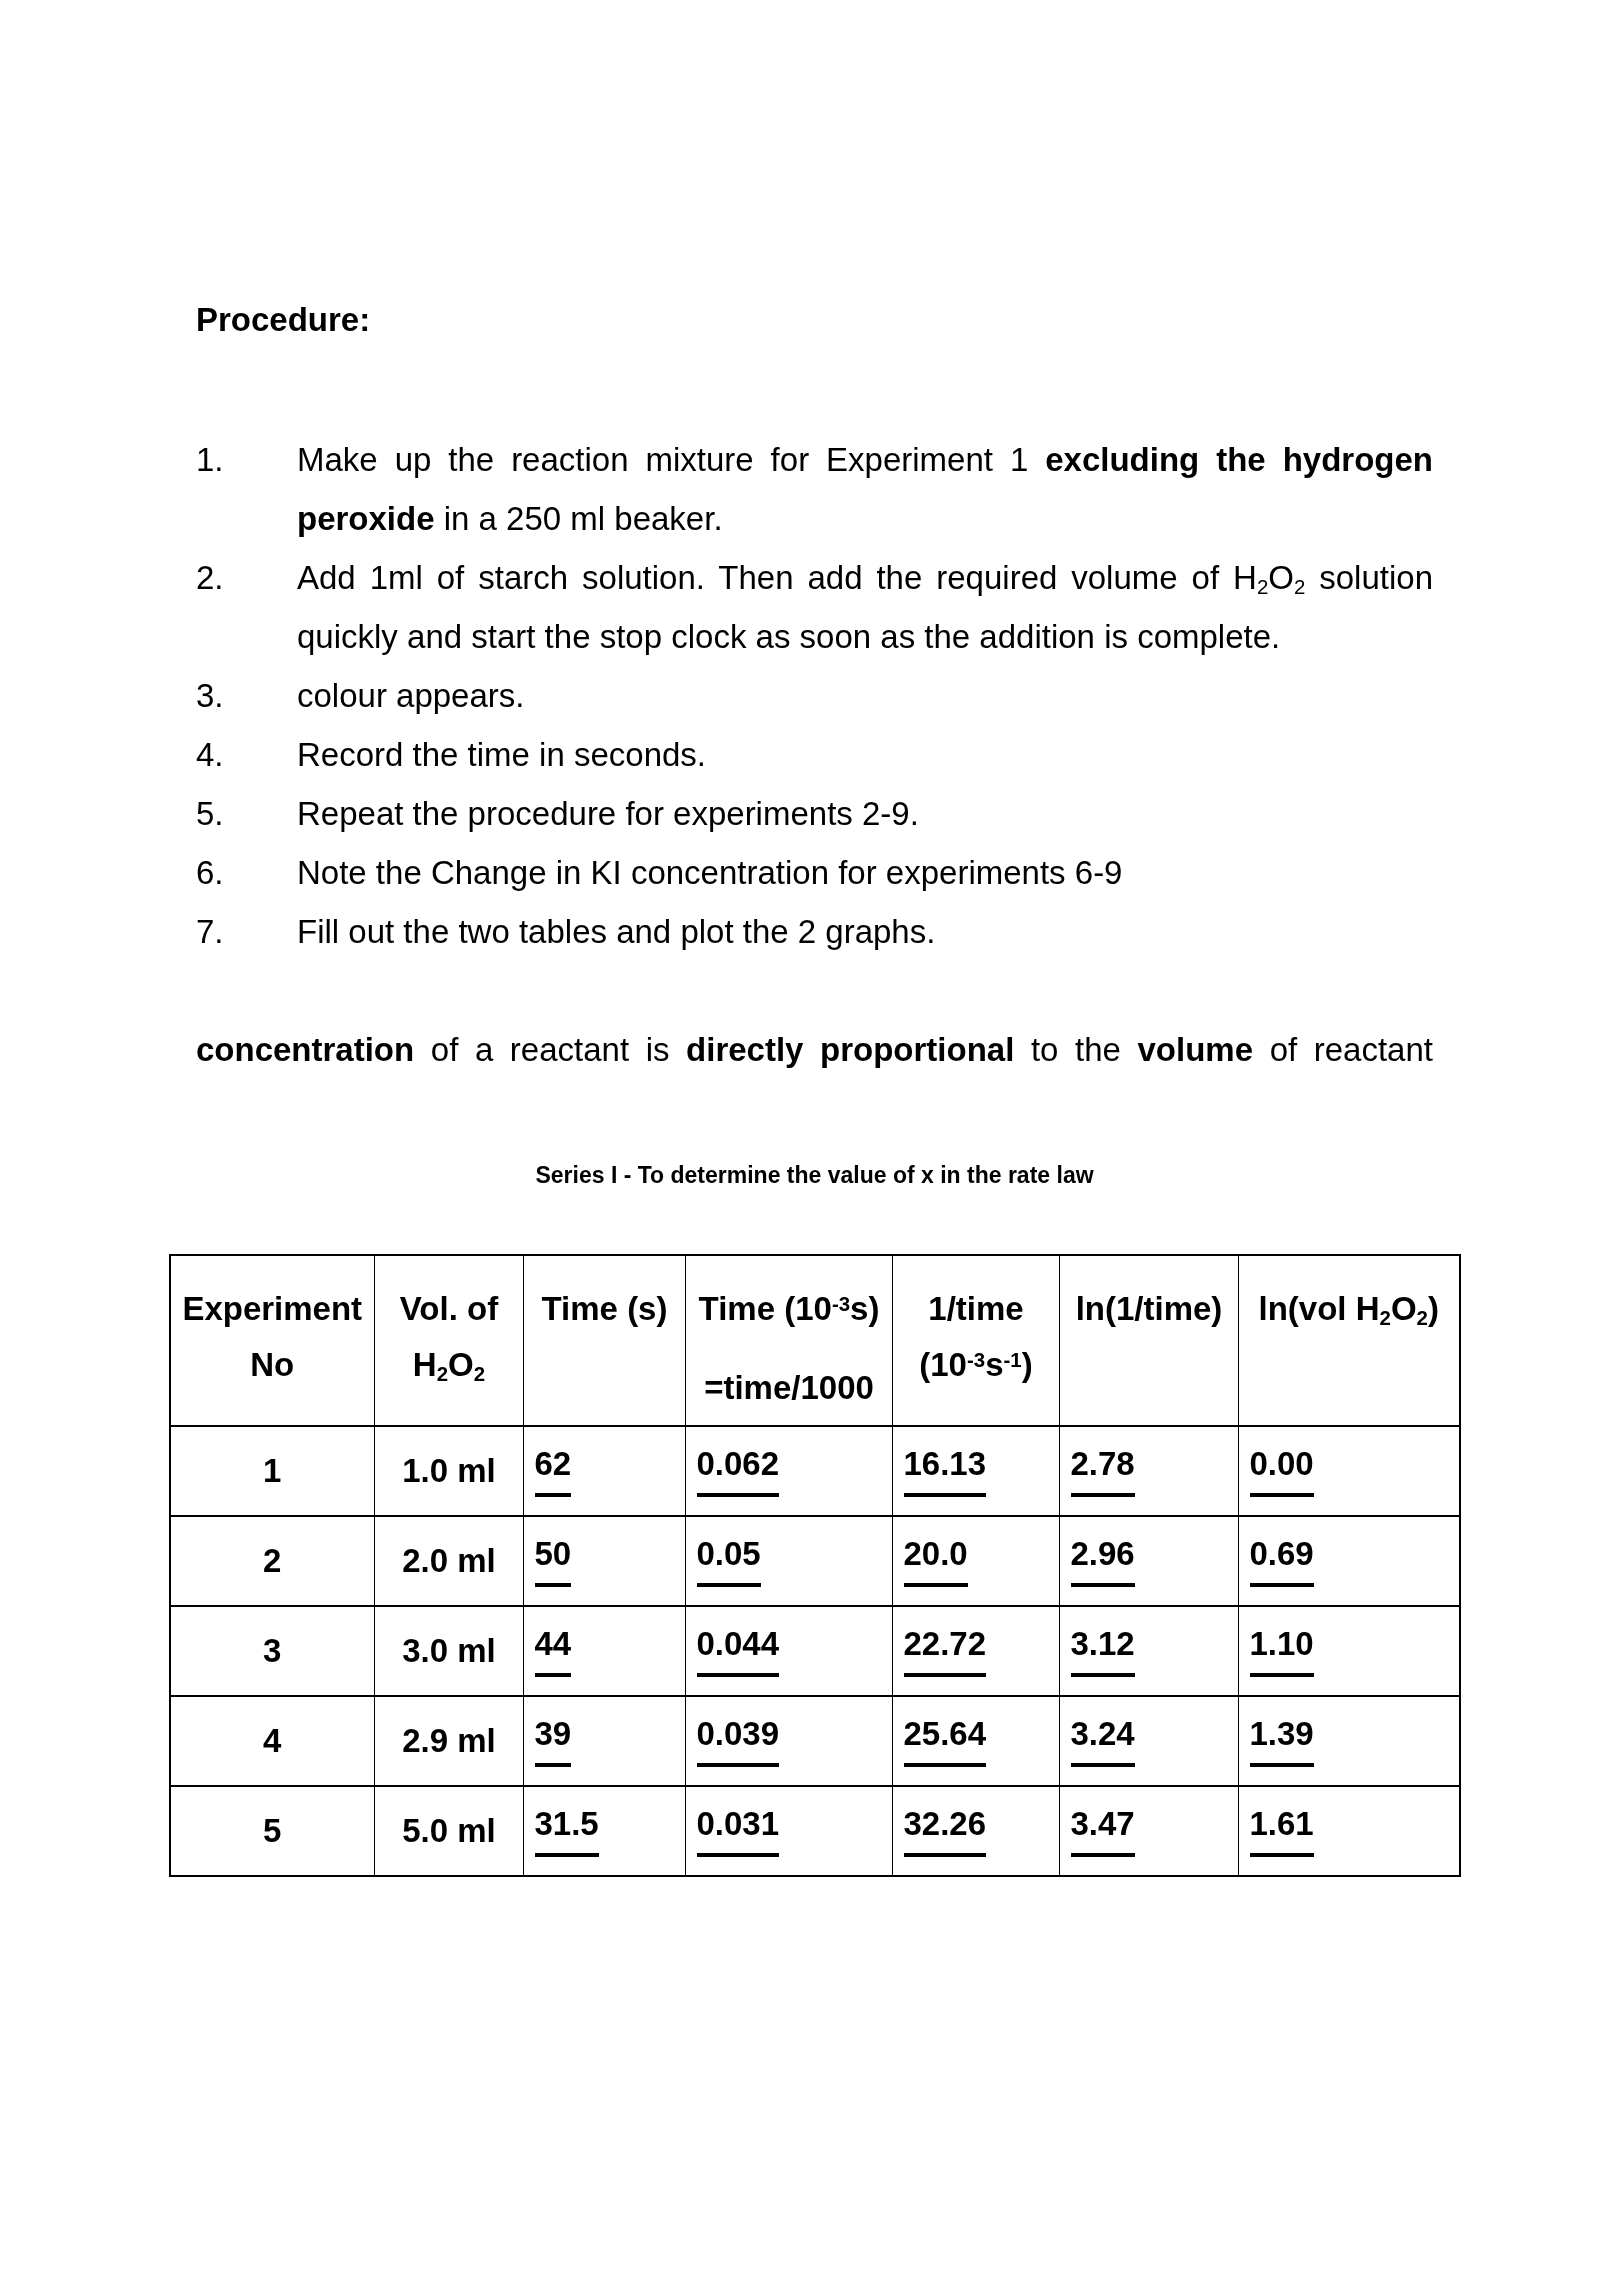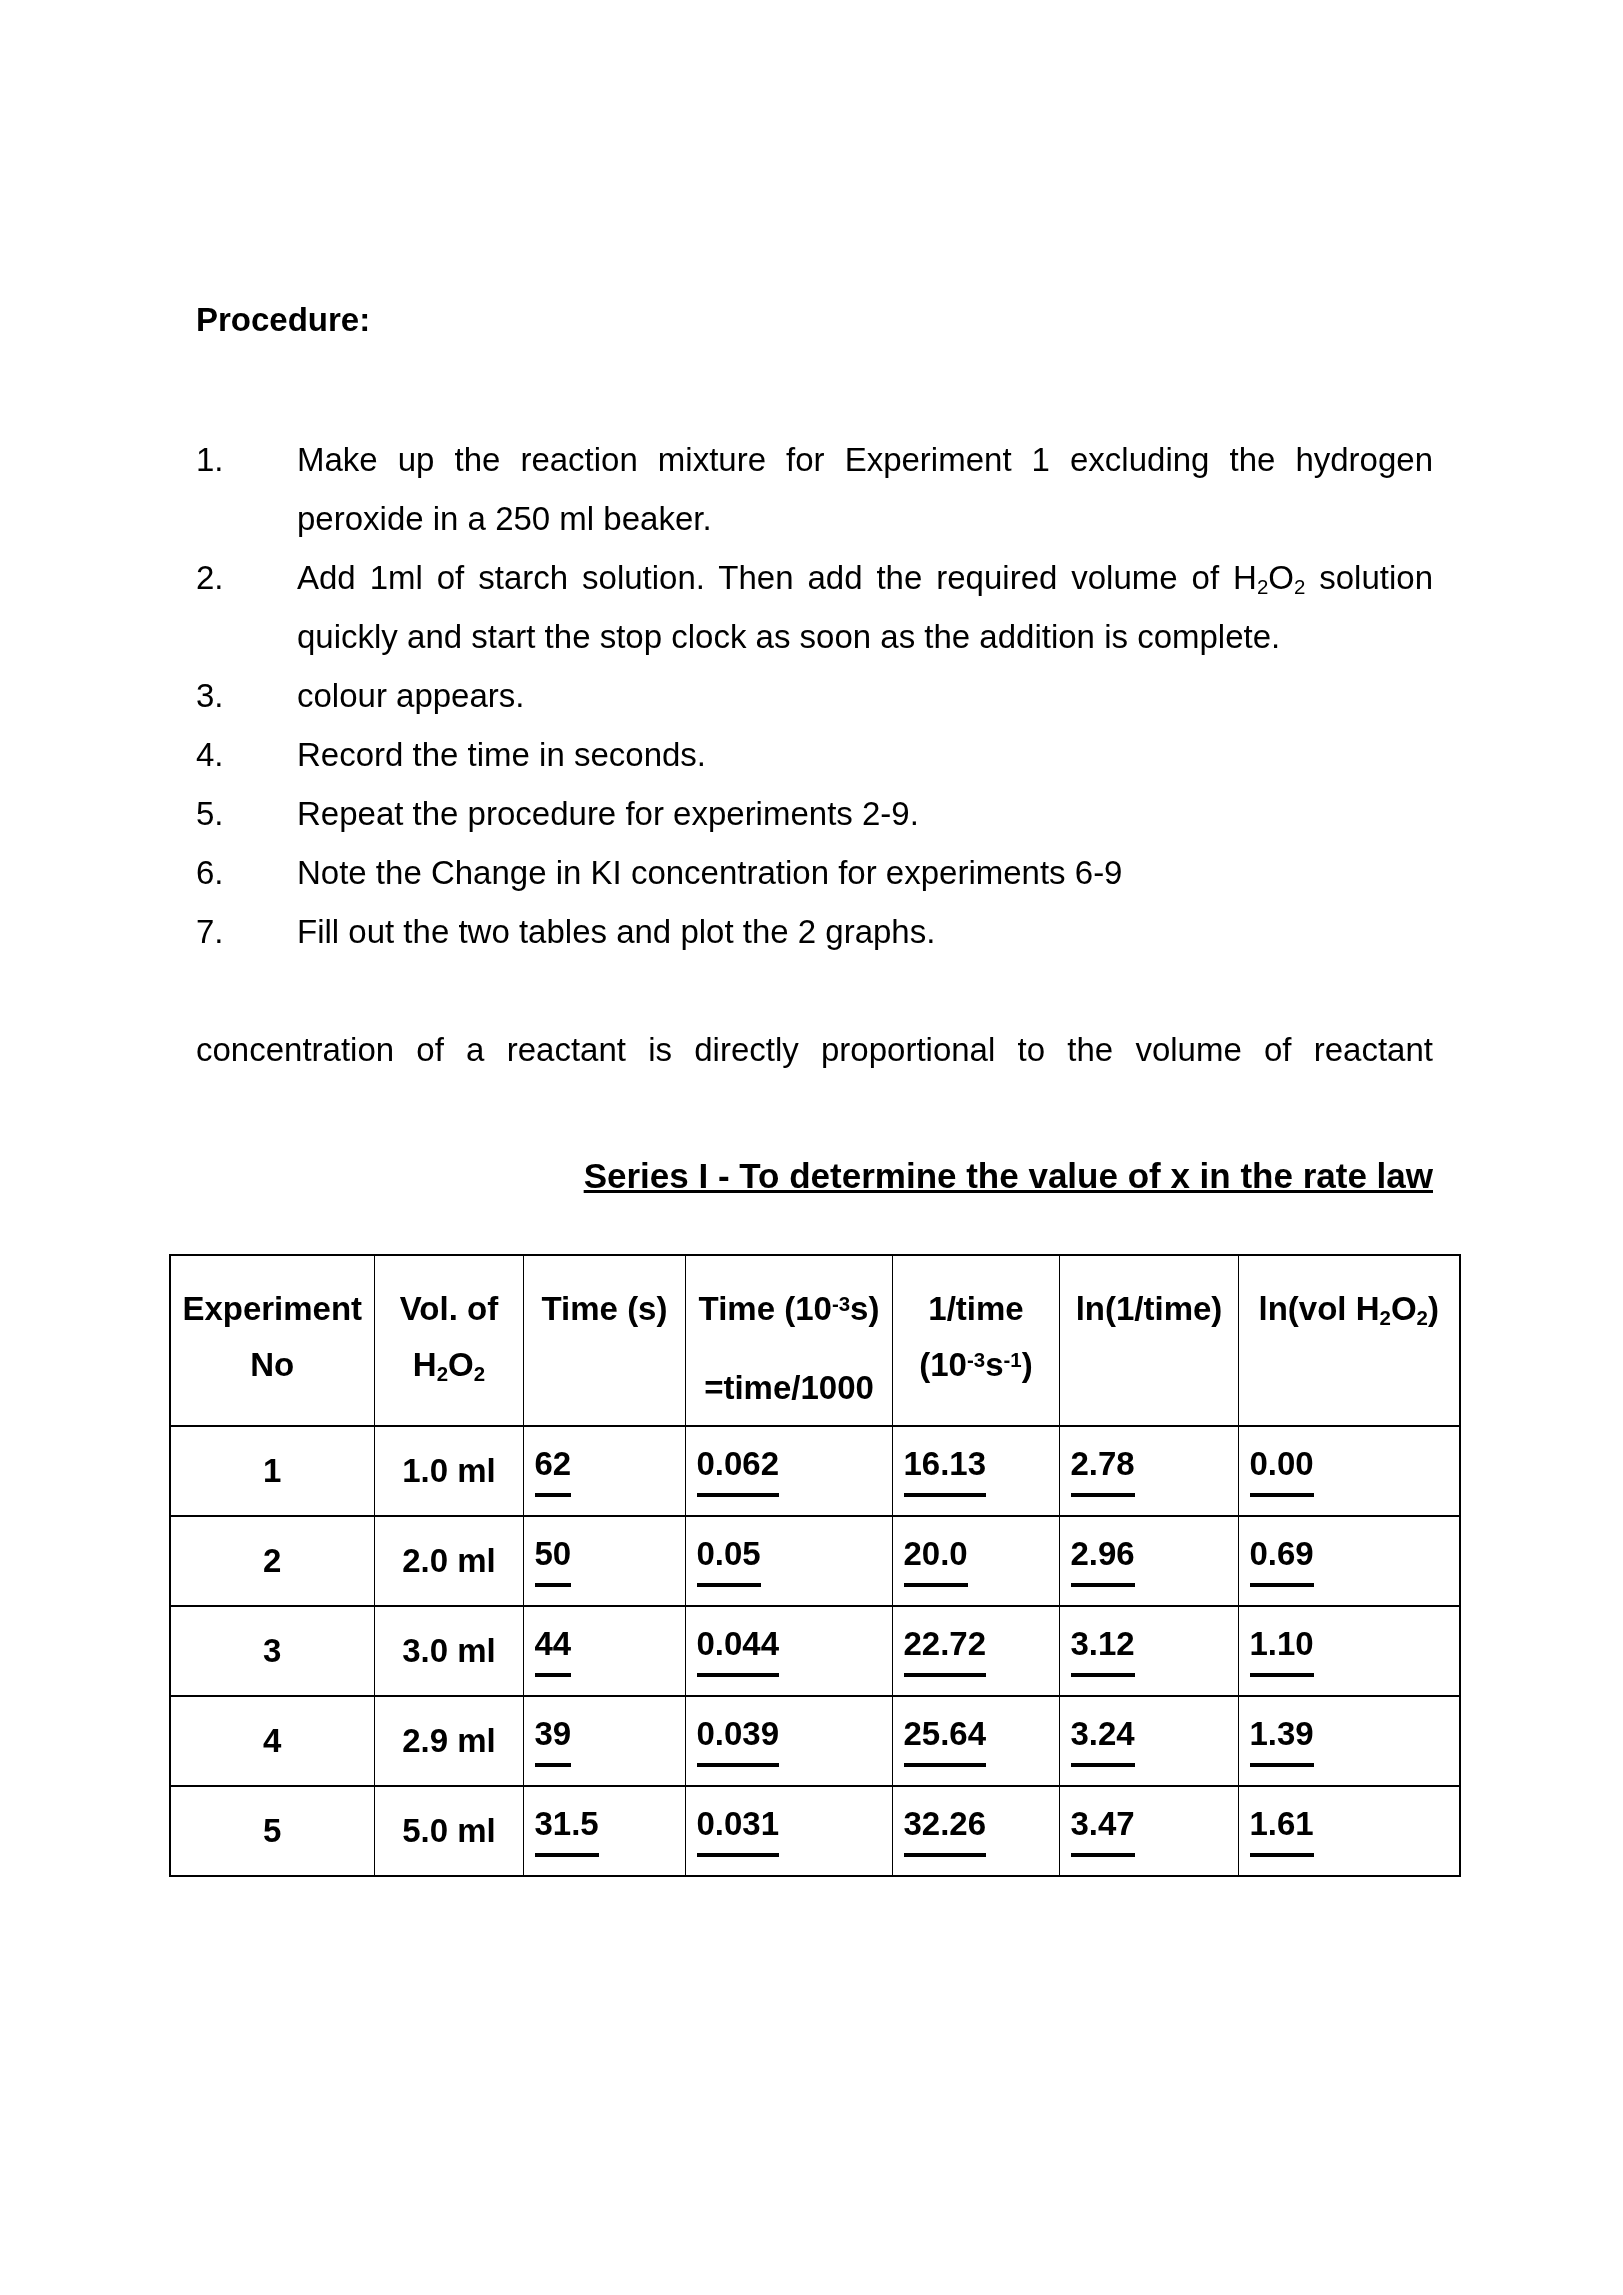--- a/index.html
+++ b/index.html
@@ -20,32 +20,31 @@
     font-size: 33px;
     font-weight: bold;
     line-height: 59px;
   }
   .list { margin-top: 81px; }
   .item { display: flex; }
   .num { width: 101px; flex: none; line-height: 59px; }
   .itext { flex: 1; min-width: 0; }
   .line { line-height: 59px; text-align: left; }
   .line.stretch { text-align: justify; text-align-last: justify; }
-  .b { font-weight: normal; }
+  .b { font-weight: bold; }
   sub, sup { font-size: 0.62em; line-height: 0; position: relative; vertical-align: baseline; }
   sub { top: 0.22em; }
   sup { top: -0.42em; }
   .note-block { margin-top: 59px; }
   .series-heading {
     margin-top: 67px;
-    text-align: right;
-    font-weight: bold;
-    font-size: 35px;
+    text-align: center;
+    font-weight: bold;
+    font-size: 23px;
     line-height: 59px;
-    text-decoration: underline;
   }
   .results-table {
     margin-top: 49px;
     margin-left: -27.5px;
     width: 1290px;
     table-layout: fixed;
     border-collapse: collapse;
     border: 2.6px solid #000;
   }
   .results-table th, .results-table td {

